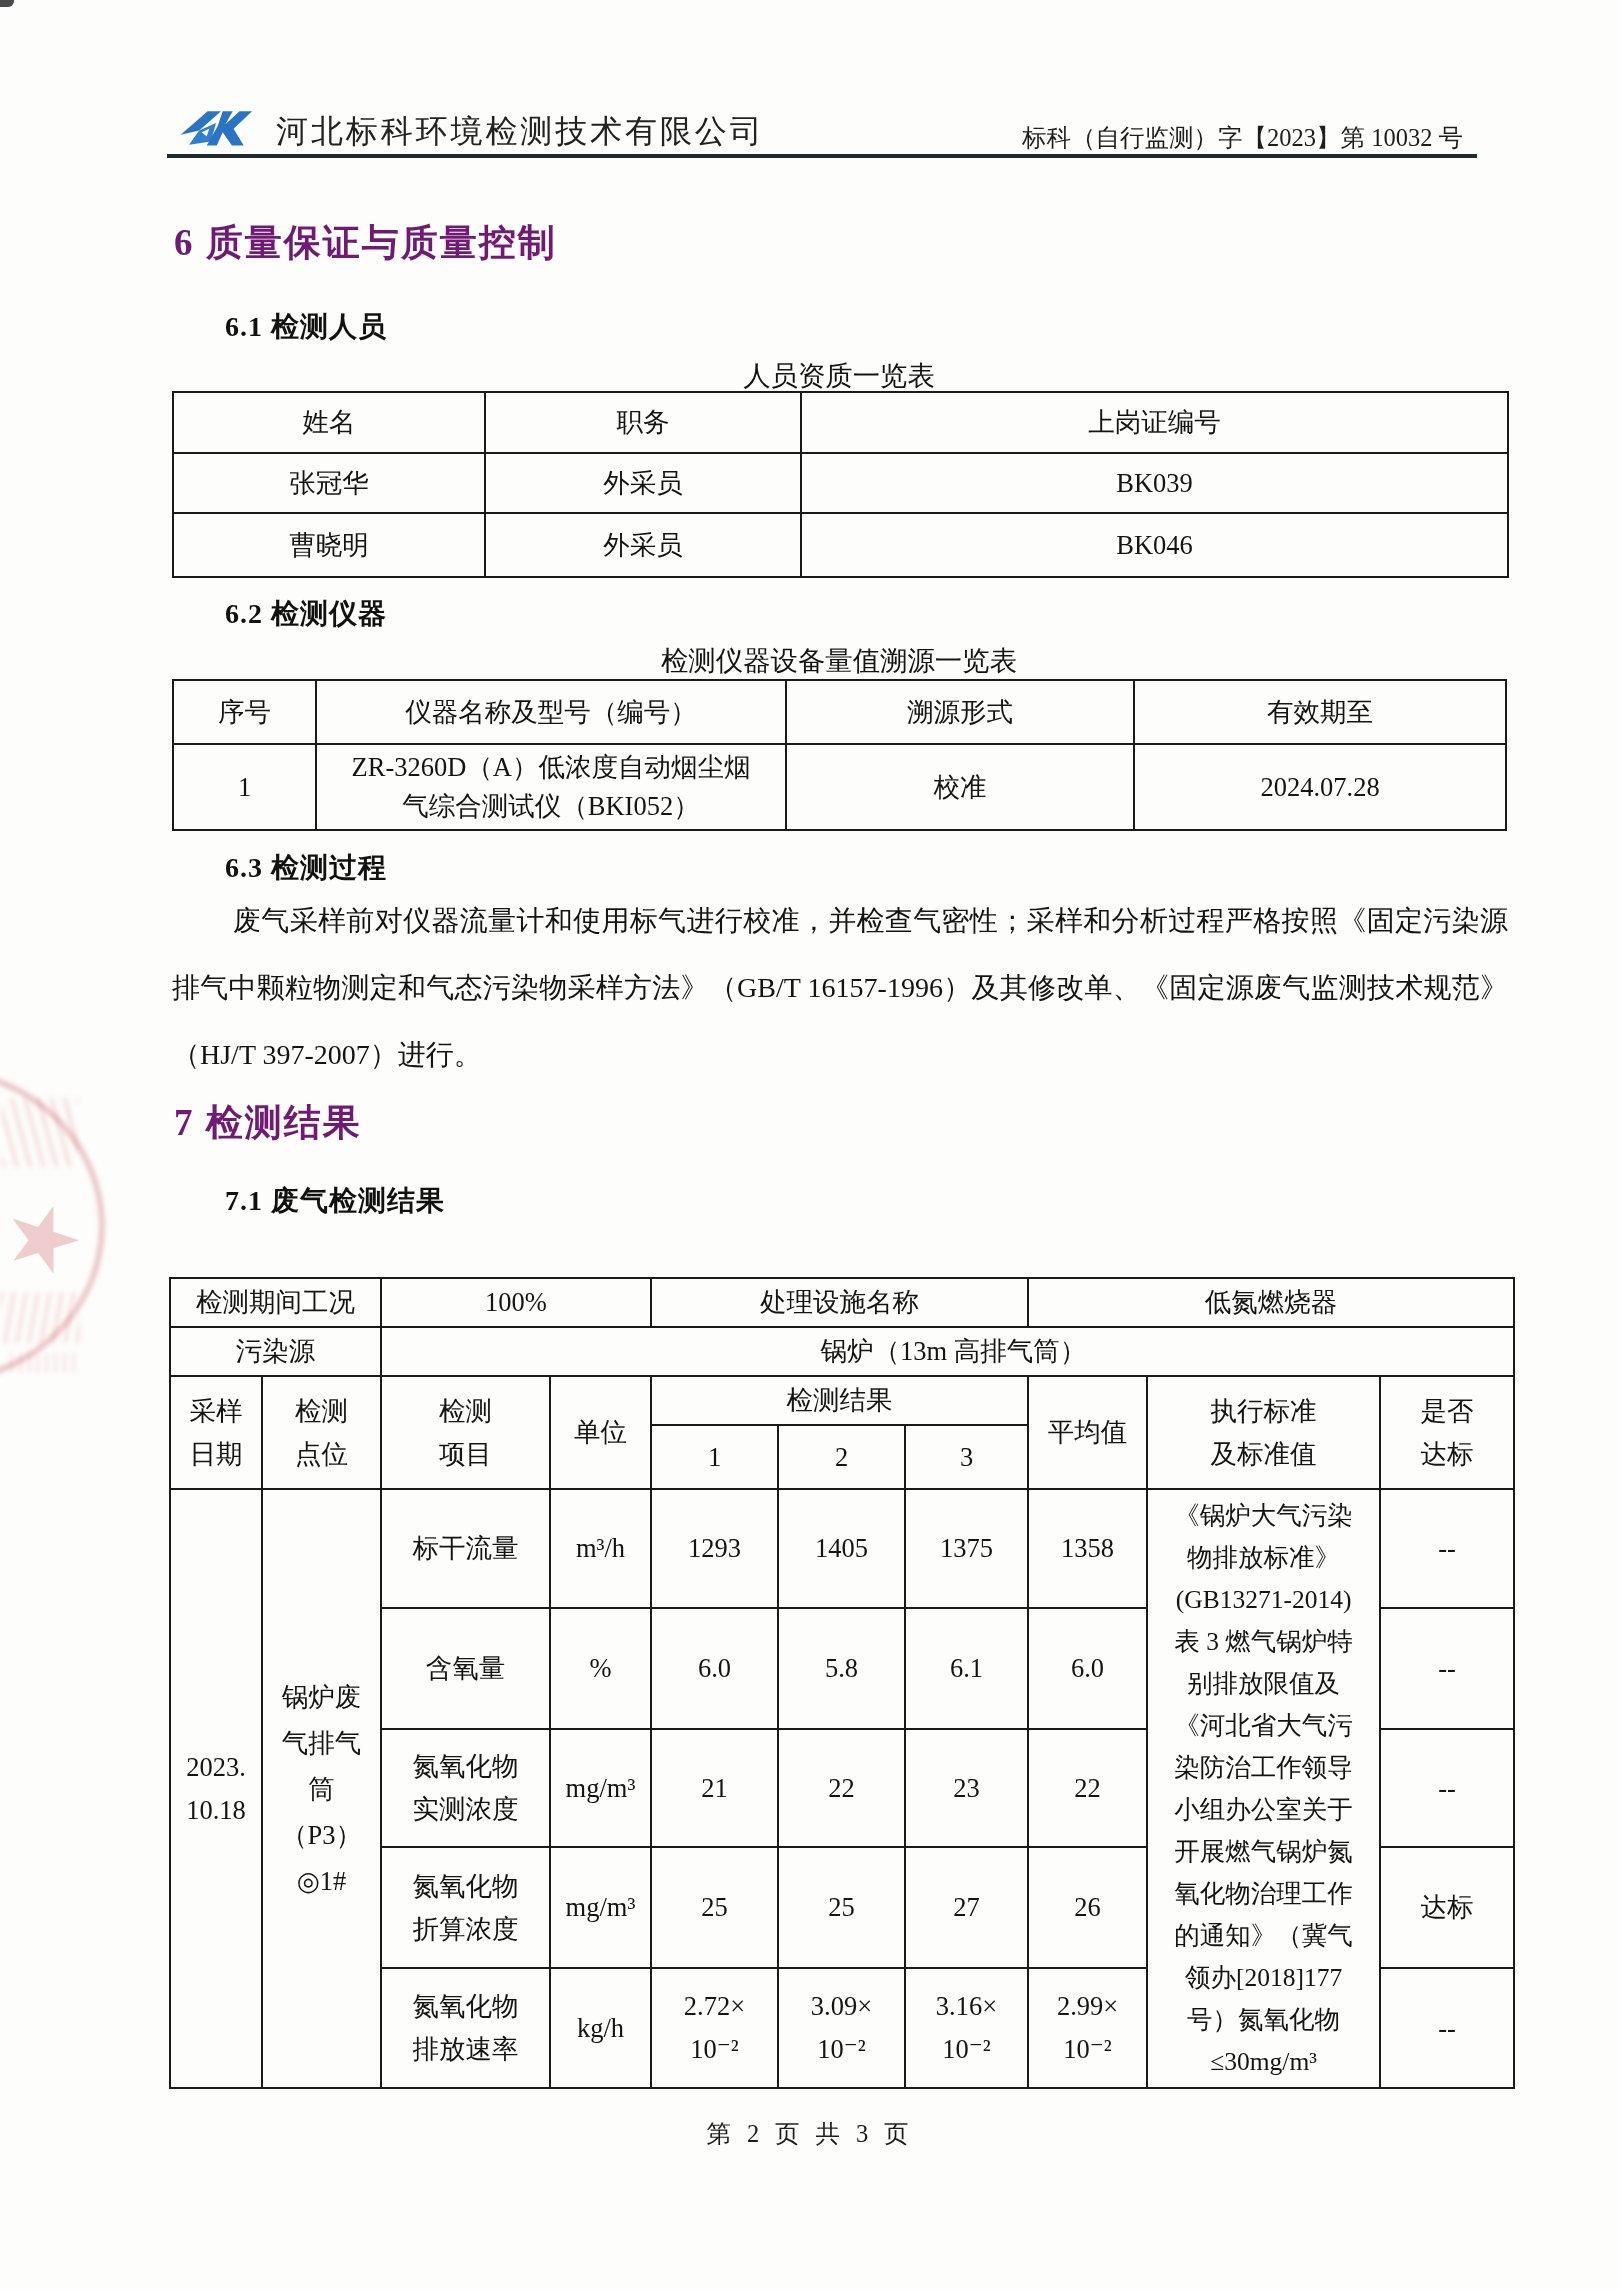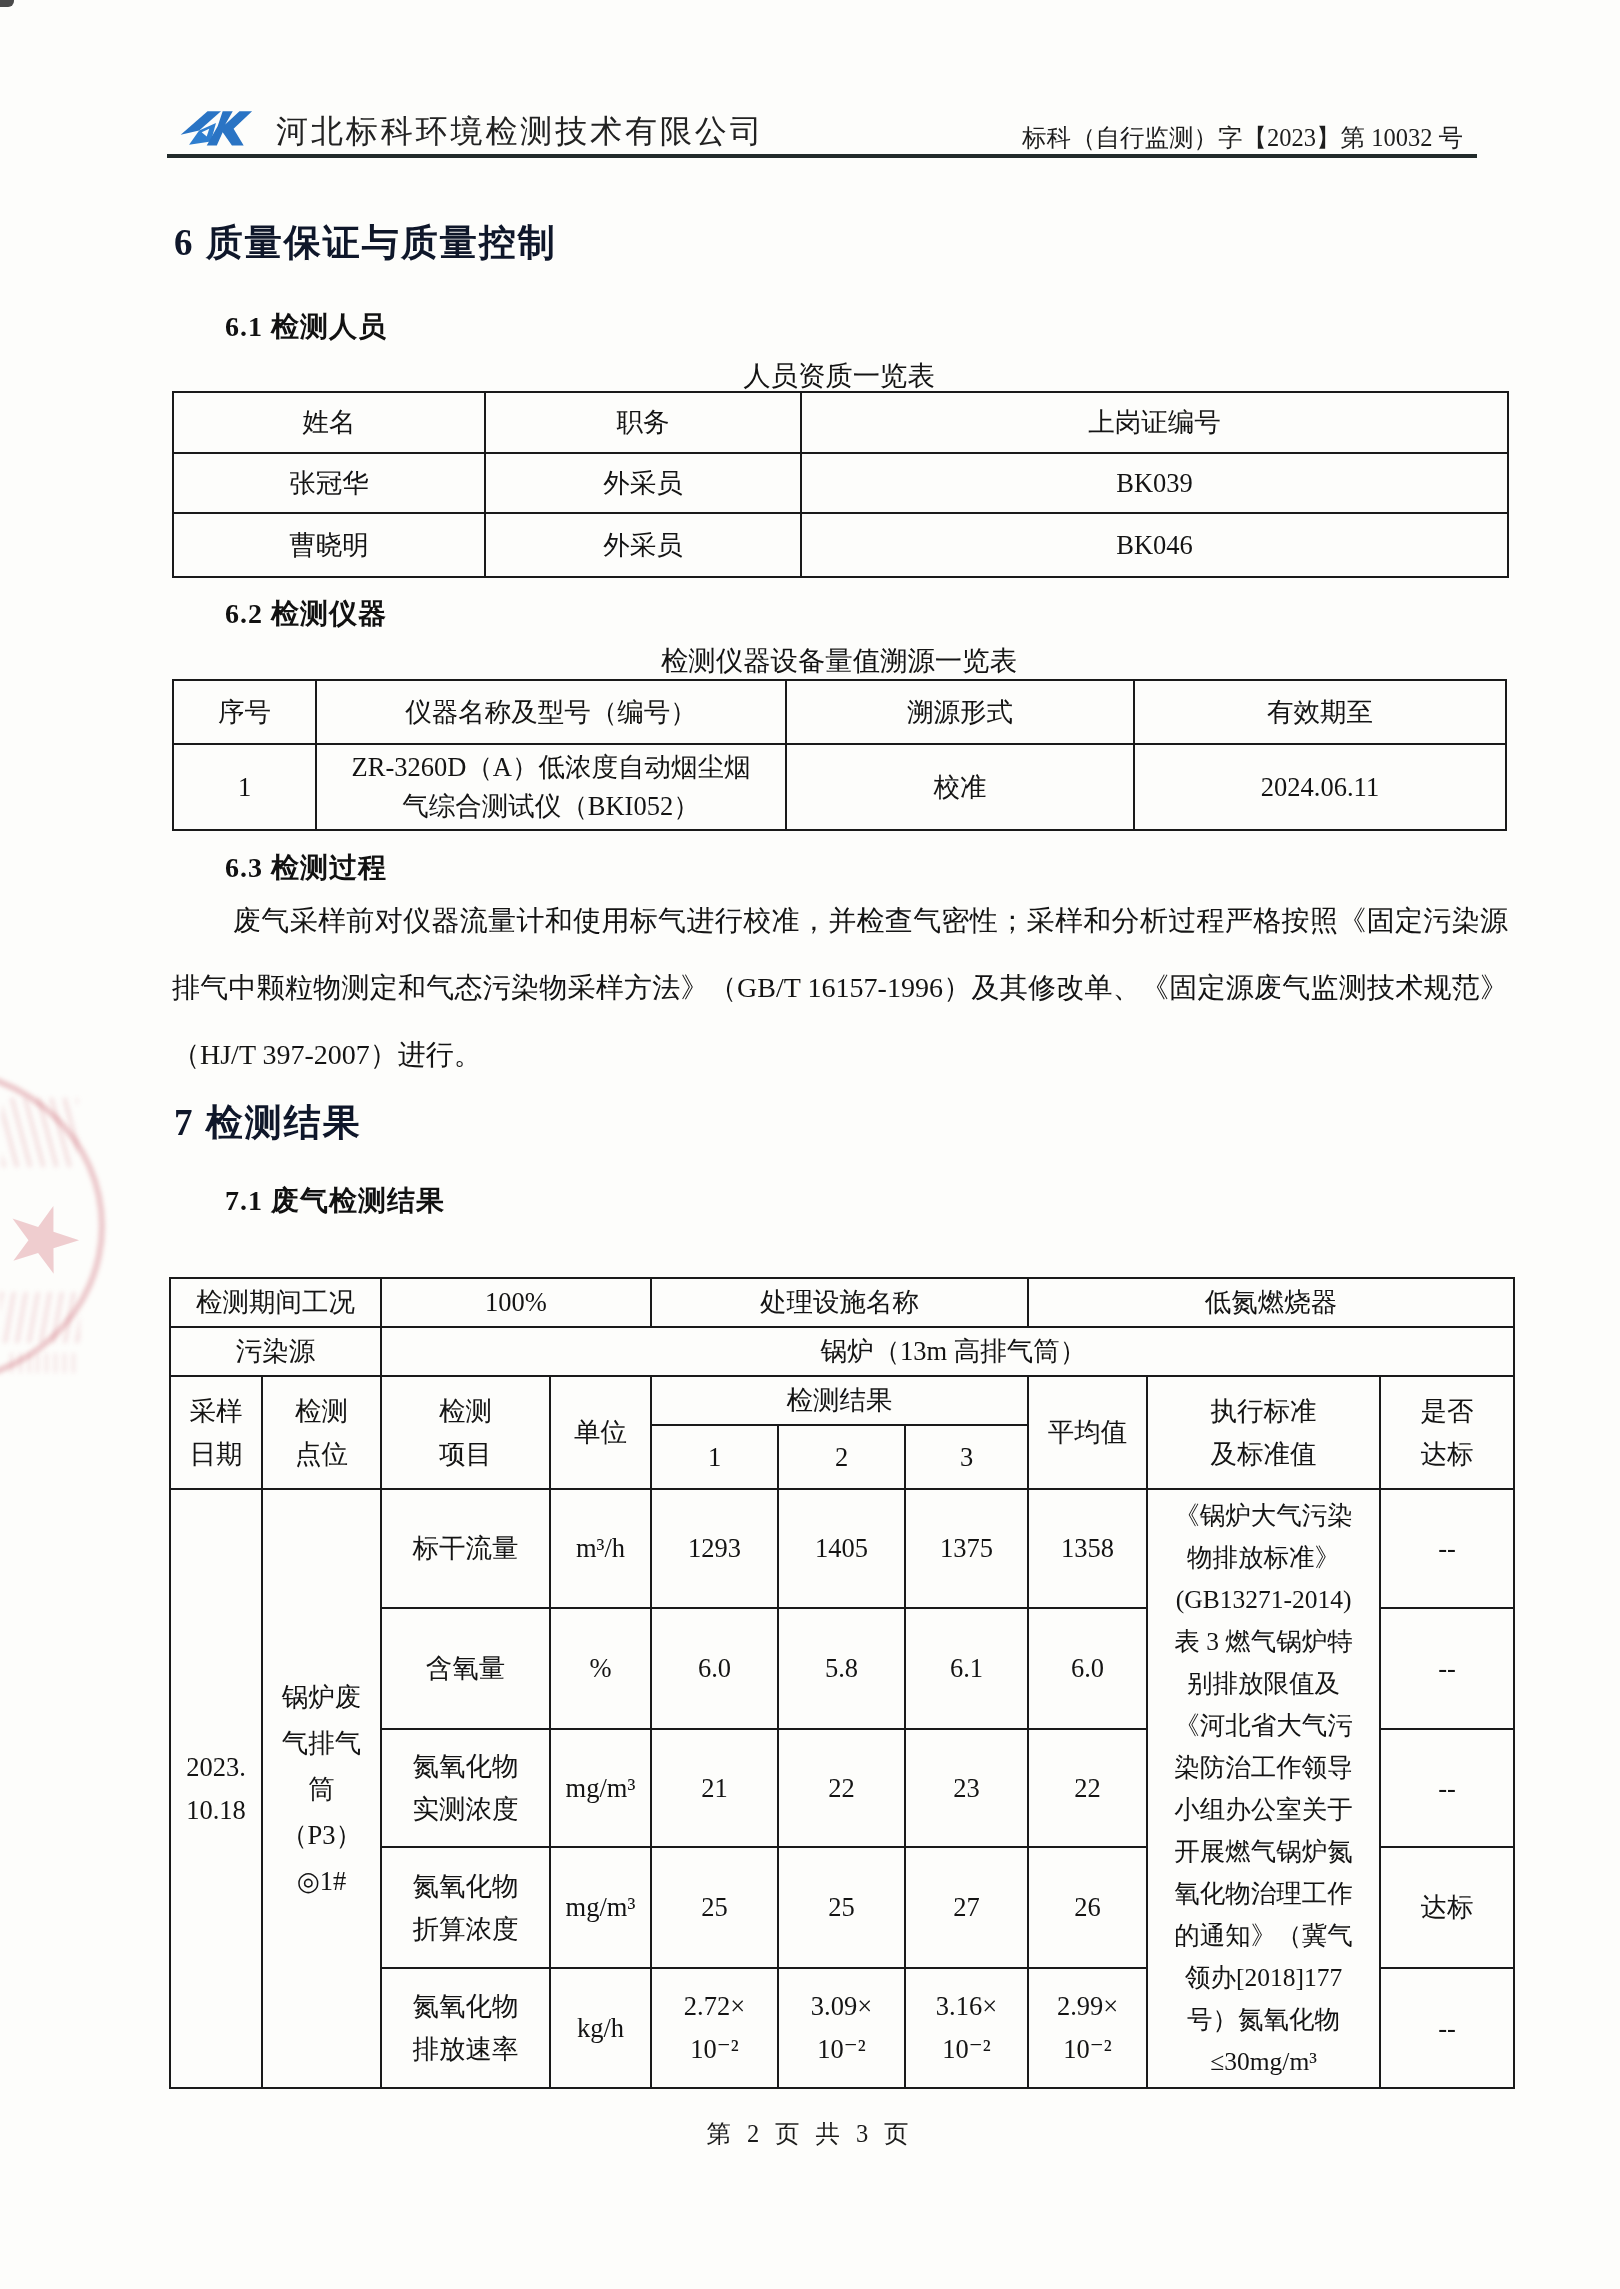--- a/index.html
+++ b/index.html
@@ -11,21 +11,21 @@
     font-family:"Liberation Serif","DejaVu Serif",serif;
     color:#161616;
     overflow:hidden;
   }
   
   .logo{position:absolute;left:179px;top:106px;width:84px;height:49px;}
   .company{position:absolute;left:276px;top:110px;font-size:32px;letter-spacing:2.9px;color:#222;}
   .docno{position:absolute;left:961px;top:121px;width:502px;text-align:right;font-size:24.5px;color:#1d1d1d;}
   .rule{position:absolute;left:167px;top:154px;width:1310px;height:3.9px;background:#222b2b;}
   
-  .h1{position:absolute;font-size:37px;font-weight:bold;letter-spacing:2px;color:#0f172a;}
+  .h1{position:absolute;font-size:37px;font-weight:bold;letter-spacing:2px;color:#701a75;}
   .h2{position:absolute;font-size:28px;font-weight:bold;letter-spacing:1px;color:#111;}
   .tcaption{position:absolute;left:172px;width:1334px;text-align:center;font-size:27.4px;color:#141414;}
   
   table{border-collapse:collapse;table-layout:fixed;}
   td{border:2px solid #1a1a1a;text-align:center;vertical-align:middle;
      font-size:26.5px;color:#141414;white-space:pre-line;line-height:39px;padding:2px 3.9px;
      overflow:hidden;}
   .t-personnel{position:absolute;left:172px;top:391px;width:1334px;border:2.9px solid #151515;}
   .t-personnel tr.hd{height:61px;}
   .t-personnel tr.r1{height:60px;}
@@ -141,21 +141,21 @@
       <td>序号</td>
       <td>仪器名称及型号（编号）</td>
       <td>溯源形式</td>
       <td>有效期至</td>
     </tr>
     <tr class="r1">
       <td>1</td>
       <td>ZR-3260D（A）低浓度自动烟尘烟
 气综合测试仪（BKI052）</td>
       <td>校准</td>
-      <td>2024.06.11</td>
+      <td>2024.07.28</td>
     </tr>
   </tbody>
     </table>
 
   <div class="h2" style="left:225px;top:849px;">6.3 检测过程</div>
   <div class="para">废气采样前对仪器流量计和使用标气进行校准，并检查气密性；采样和分析过程严格按照《固定污染源排气中颗粒物测定和气态污染物采样方法》（GB/T 16157-1996）及其修改单、《固定源废气监测技术规范》（HJ/T 397-2007）进行。</div>
 
   <div class="h1" style="left:174px;top:1098px;">7 检测结果</div>
   <div class="h2" style="left:225px;top:1182px;">7.1 废气检测结果</div>
 

